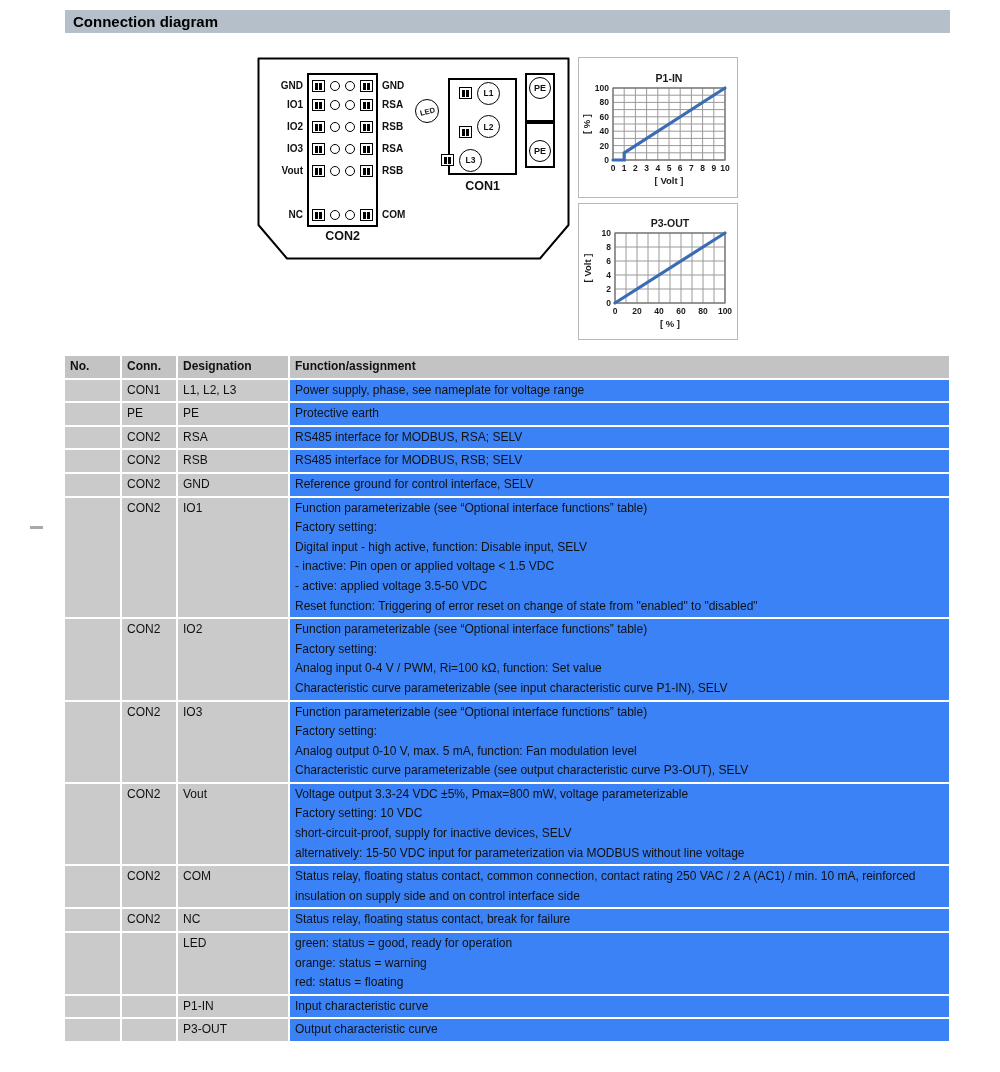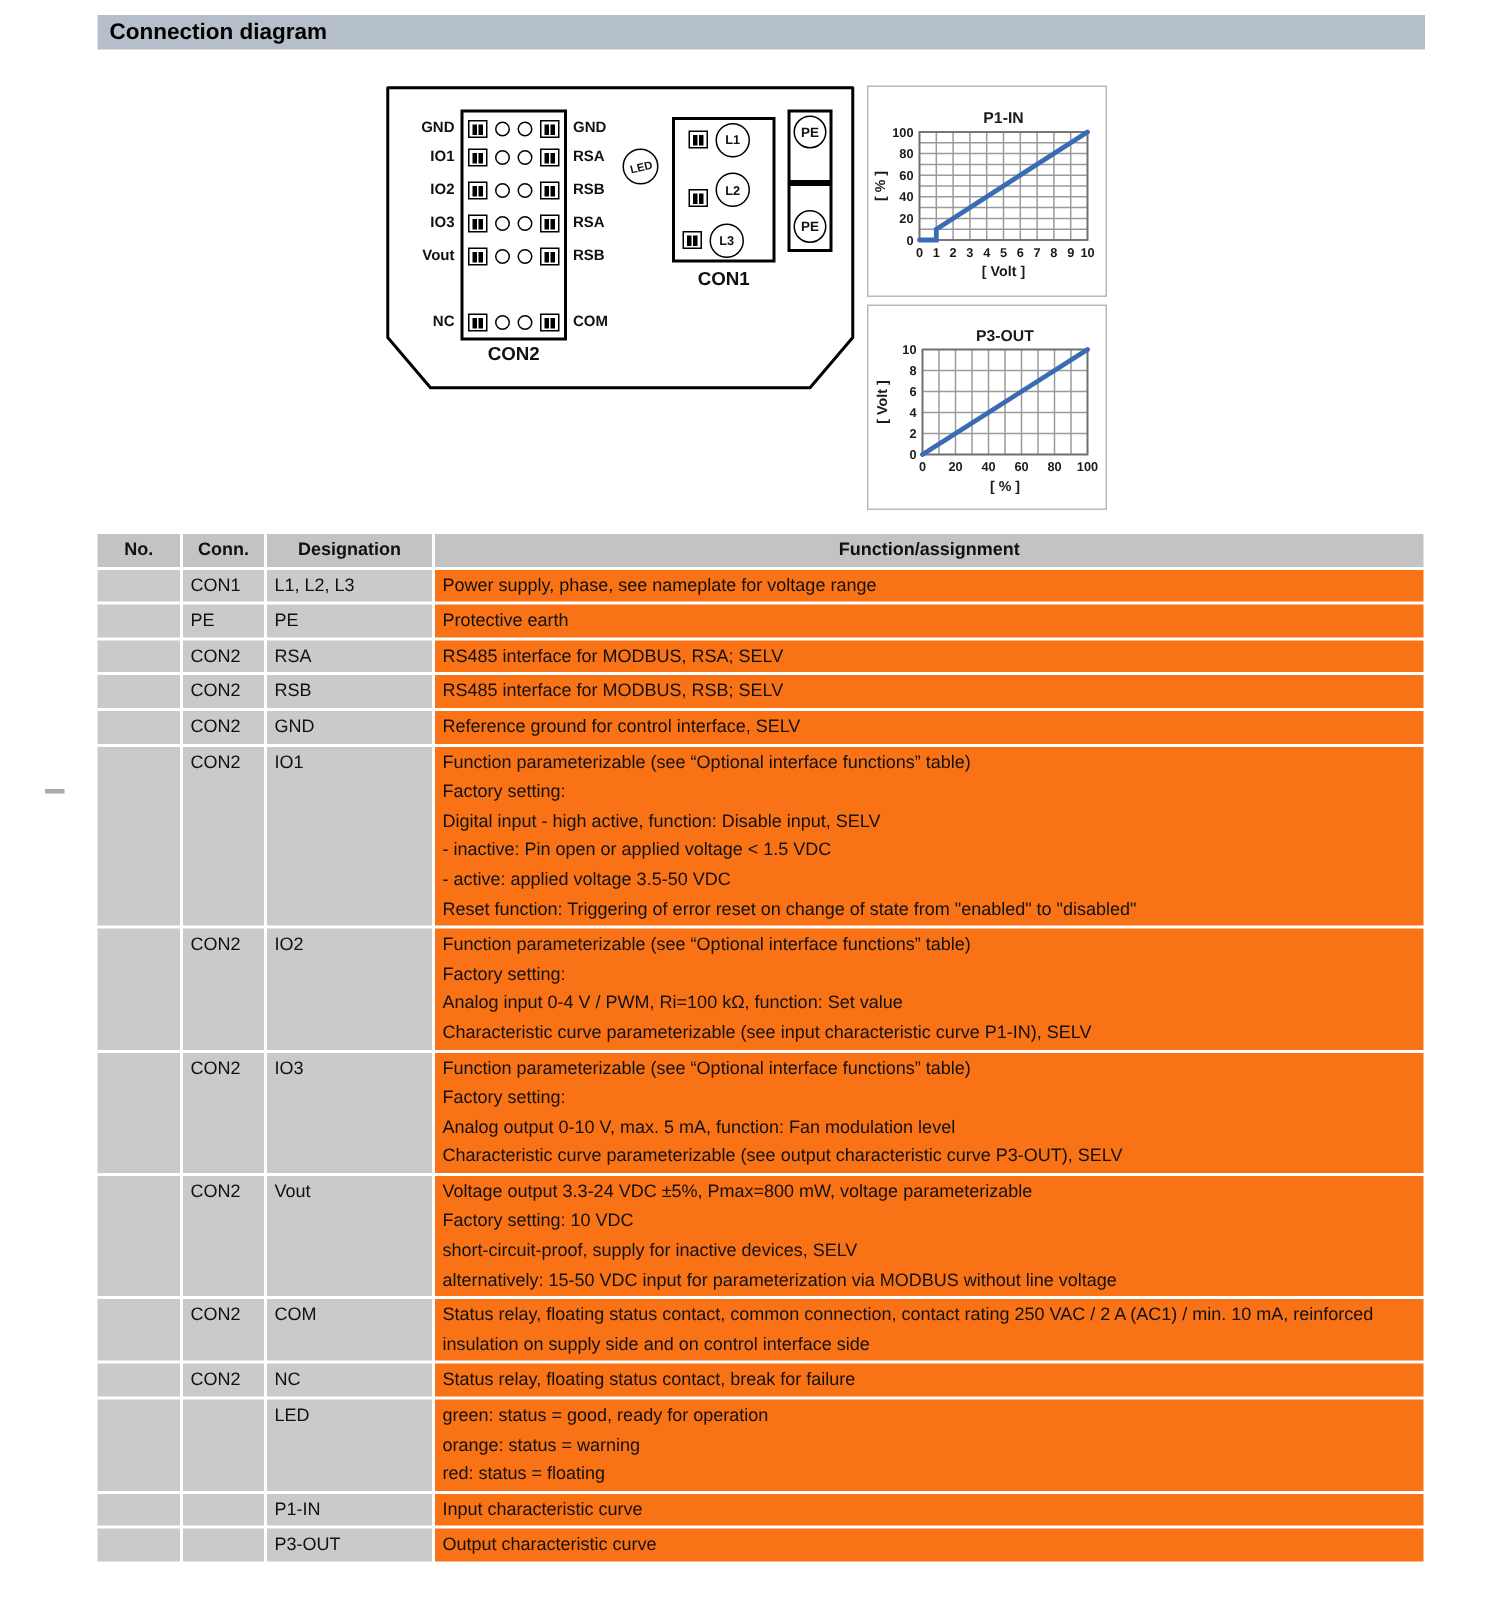--- a/index.html
+++ b/index.html
@@ -40,24 +40,24 @@
   .con1-caption{left:191px;top:122px;width:69px;}
 
   
   .chartbox{position:absolute;background:#fff;border:1px solid #b9b9b9;box-sizing:border-box;}
   #chart1{left:578px;top:57px;width:160px;height:141px;}
   #chart2{left:578px;top:203px;width:160px;height:137px;}
 
   
   table.conn-table{position:absolute;left:63px;top:354px;border-collapse:separate;border-spacing:2px;
     table-layout:fixed;width:888px;font-size:12px;}
-  table.conn-table th{background:#c3c3c3;text-align:center;font-weight:bold;padding:1px 5px;line-height:19.6px;}
+  table.conn-table th{background:#c3c3c3;text-align:left;font-weight:bold;padding:1px 5px;line-height:19.6px;}
   table.conn-table td{vertical-align:top;padding:1px 5px;line-height:19.6px;}
   td.c-no,td.c-conn,td.c-des{background:#cacaca;}
-  td.c-fn{background:#f97316;padding:1px 7px;margin-left:36px;}
+  td.c-fn{background:#3b82f6;padding:1px 7px;margin-left:36px;}
   .fn-line{line-height:19.6px;}
 </style>
 </head>
 <body>
 
 <div class="title-bar">Connection diagram</div>
 <div class="margin-dash"></div>
 
 <div class="device" id="device">
   <svg class="outline" width="313" height="204" viewBox="0 0 313 204">
@@ -165,21 +165,21 @@
       </div>
       <div class="bigcirc">L1</div>
     </div>
     <div class="con1row" style="left: 194px; top: 57px; align-items: flex-end;">
       <div class="term">
         <div class="bar"></div>
         <div class="bar"></div>
       </div>
       <div class="bigcirc">L2</div>
     </div>
-    <div class="con1row" style="left: 190px; top: 91px;">
+    <div class="con1row" style="left: 176px; top: 91px;">
       <div class="term">
         <div class="bar"></div>
         <div class="bar"></div>
       </div>
       <div class="bigcirc">L3</div>
     </div>
   </div>
 
 <div class="chartbox" id="chart1"><svg width="158" height="139" viewBox="0 0 158 139">
       <line x1="34" y1="30" x2="34" y2="102" stroke="#9a9a9a" stroke-width="1"></line>

